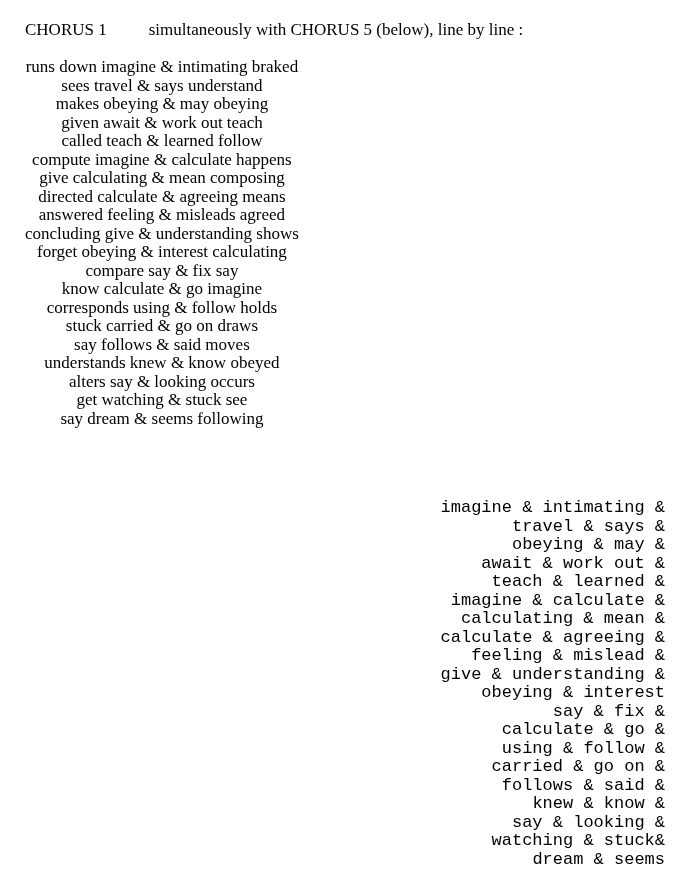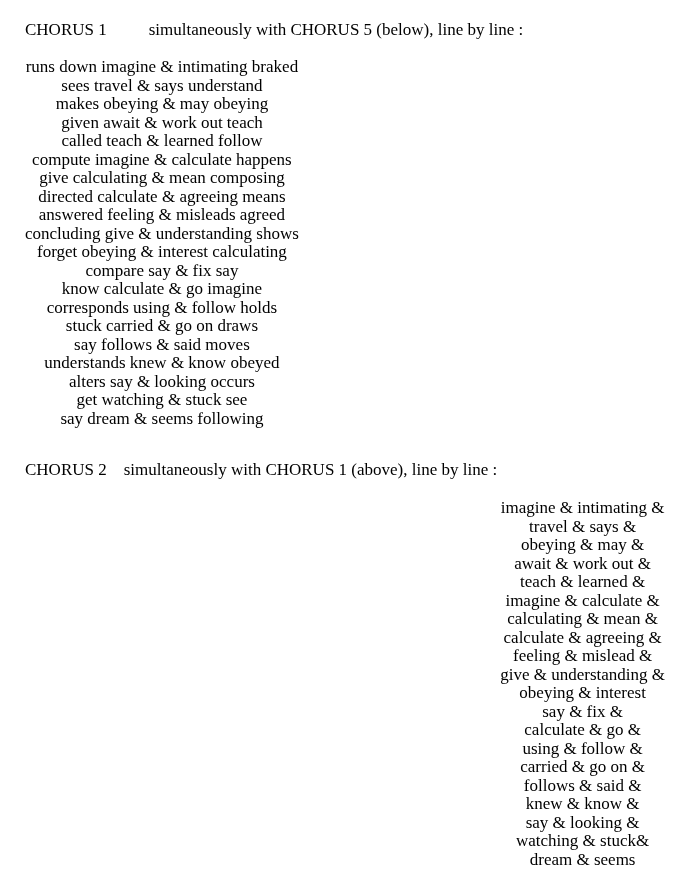--- a/index.html
+++ b/index.html
@@ -31,36 +31,33 @@
     white-space: pre;
   }
   .lines-left {
     left: 25px;
     top: 58px;
     text-align: center;
   }
   .lines-right {
     right: 22px;
     top: 499px;
-    text-align: center;
+    text-align: right;
+    font-family: Liberation Mono, monospace;
   }
   .poem-line { min-height: 18.5px; }
 </style>
 </head>
 <body>
 
 <div class="page">
 
   <div class="heading heading-1">
     <span>CHORUS 1</span>
     <span>simultaneously with CHORUS 5 (below), line by line :</span>
   </div>
 
   <div class="lines lines-left"><div class="poem-line">runs down imagine &amp; intimating braked</div><div class="poem-line">sees travel &amp; says understand</div><div class="poem-line">makes obeying &amp; may obeying</div><div class="poem-line">given await &amp; work out teach</div><div class="poem-line">called teach &amp; learned follow</div><div class="poem-line">compute imagine &amp; calculate happens</div><div class="poem-line">give calculating &amp; mean composing</div><div class="poem-line">directed calculate &amp; agreeing means</div><div class="poem-line">answered feeling &amp; misleads agreed</div><div class="poem-line">concluding give &amp; understanding shows</div><div class="poem-line">forget obeying &amp; interest calculating</div><div class="poem-line">compare say &amp; fix say</div><div class="poem-line">know calculate &amp; go imagine</div><div class="poem-line">corresponds using &amp; follow holds</div><div class="poem-line">stuck carried &amp; go on draws</div><div class="poem-line">say follows &amp; said moves</div><div class="poem-line">understands knew &amp; know obeyed</div><div class="poem-line">alters say &amp; looking occurs</div><div class="poem-line">get watching &amp; stuck see</div><div class="poem-line">say dream &amp; seems following</div></div>
 
-  <div class="heading heading-2">
-    <span>CHORUS 2</span>
-    <span>simultaneously with CHORUS 1 (above), line by line :</span>
-  </div>
 
   <div class="lines lines-right"><div class="poem-line">imagine &amp; intimating &amp;</div><div class="poem-line">travel &amp; says &amp;</div><div class="poem-line">obeying &amp; may &amp;</div><div class="poem-line">await &amp; work out &amp;</div><div class="poem-line">teach &amp; learned &amp;</div><div class="poem-line">imagine &amp; calculate &amp;</div><div class="poem-line">calculating &amp; mean &amp;</div><div class="poem-line">calculate &amp; agreeing &amp;</div><div class="poem-line">feeling &amp; mislead &amp;</div><div class="poem-line">give &amp; understanding &amp;</div><div class="poem-line">obeying &amp; interest</div><div class="poem-line">say &amp; fix &amp;</div><div class="poem-line">calculate &amp; go &amp;</div><div class="poem-line">using &amp; follow &amp;</div><div class="poem-line">carried &amp; go on &amp;</div><div class="poem-line">follows &amp; said &amp;</div><div class="poem-line">knew &amp; know &amp;</div><div class="poem-line">say &amp; looking &amp;</div><div class="poem-line">watching &amp; stuck&amp;</div><div class="poem-line">dream &amp; seems</div></div>
 
 </div>
 
 </body></html>

